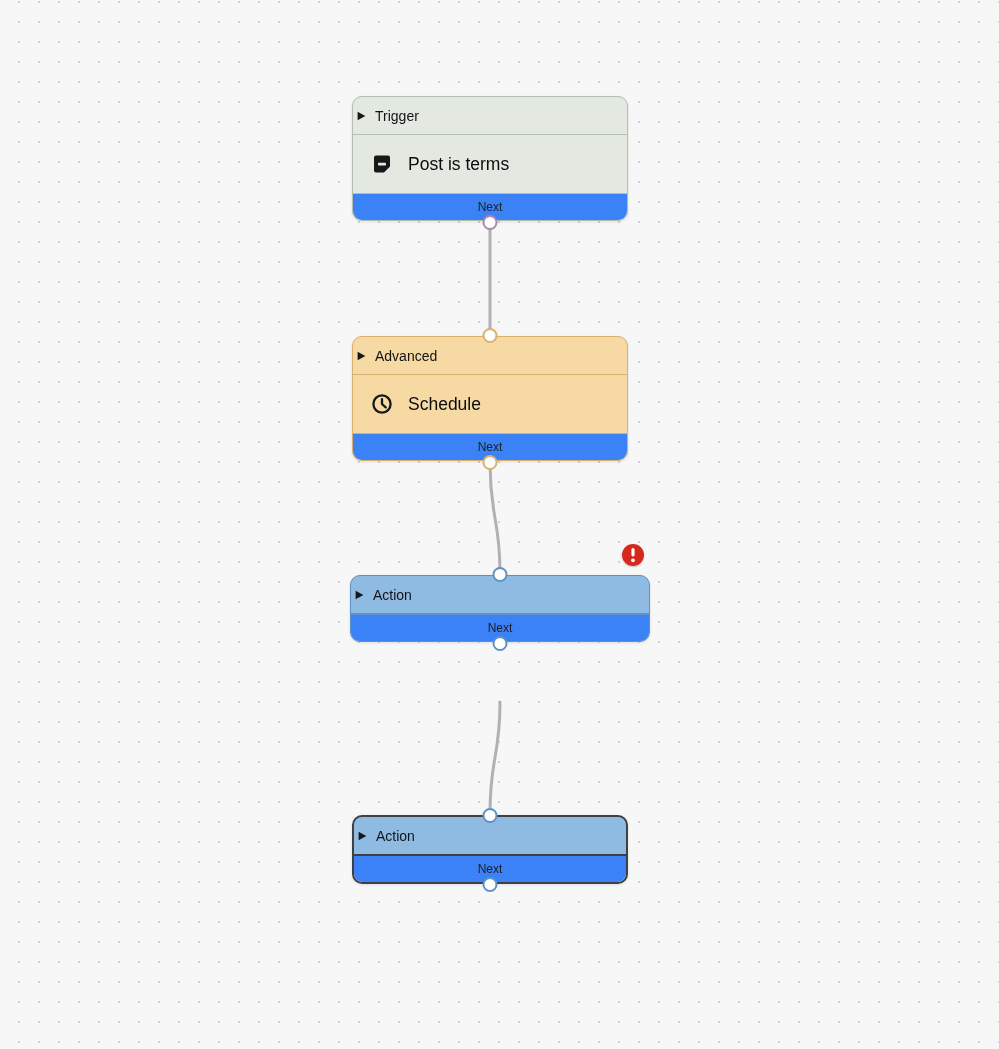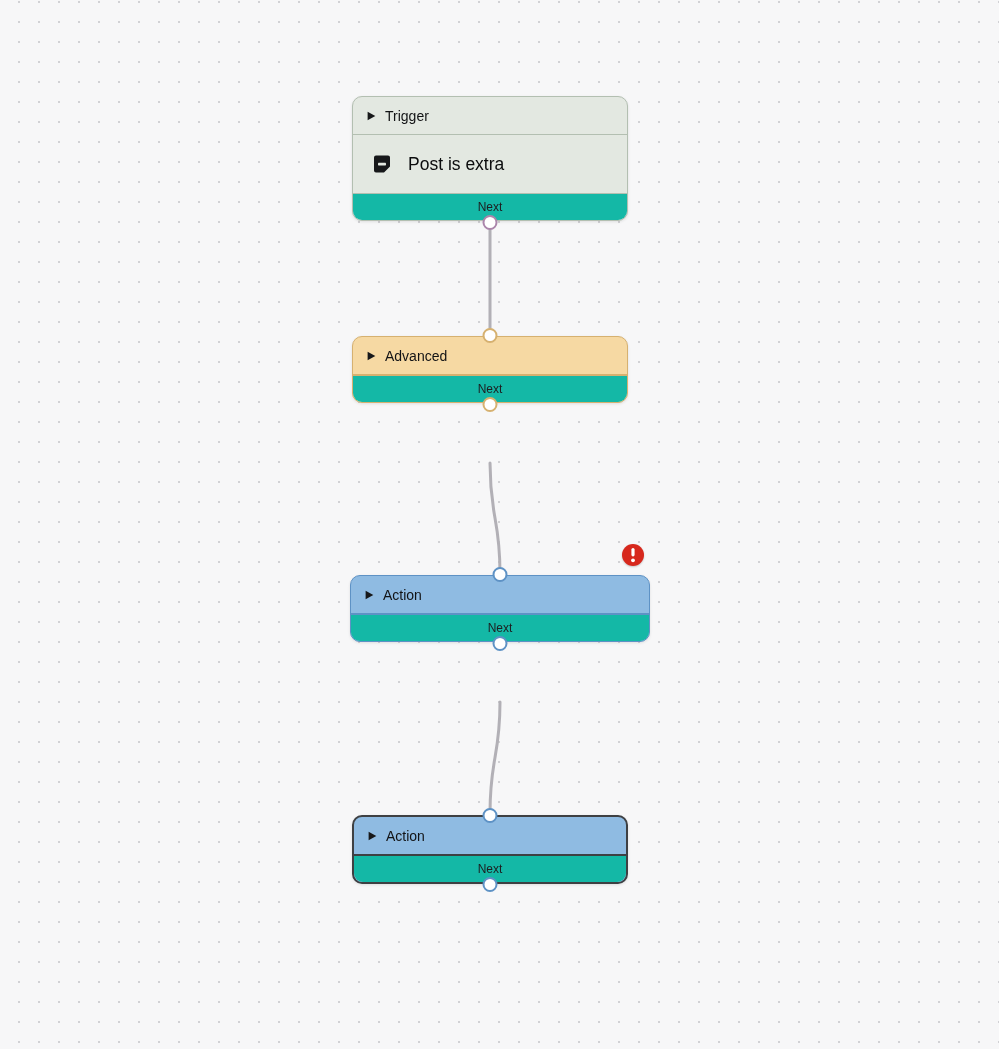--- a/index.html
+++ b/index.html
@@ -26,36 +26,36 @@
     z-index: 2;
     border: 1.5px solid #888;
     border-radius: 10px;
     box-shadow: 0 1px 3px rgba(0,0,0,0.10);
     box-sizing: border-box;
   }
   .node.selected { border-width: 2px; }
   .node-header {
     height: 37px;
     display: flex; align-items: center; gap: 9px;
-    padding: 0 14px;
+    padding: 0 4px;
     border-bottom: 1px solid rgba(0,0,0,0.18);
     border-radius: 9px 9px 0 0;
     font-size: 14px; color: #121315;
   }
   .node-header .tri { display: flex; align-items: center; }
   .node-body {
     height: 58px;
     display: flex; align-items: center; gap: 14px;
     padding: 0 17px;
     font-size: 17.5px; color: #0b0c0d;
   }
   .node-body .icon { display: flex; align-items: center; }
   .node-footer {
     height: 26px;
-    background: #14b8a6;
+    background: #3b82f6;
     border-top: 1px solid rgba(0,0,0,0.15);
     border-radius: 0 0 9px 9px;
     display: flex; align-items: center; justify-content: center;
     font-size: 12px; color: #1d1e20;
   }
   .port {
     position: absolute;
     left: 50%;
     width: 15px; height: 15px;
     transform: translateX(-50%);
@@ -95,35 +95,44 @@
       </span>
       <span class="cat">Trigger</span>
     </div>
     <div class="node-body">
       <span class="icon">
           <svg width="24" height="24" viewBox="0 0 24 24">
             <path d="M6 3.5h12a2 2 0 0 1 2 2v9l-6 6H6a2 2 0 0 1-2-2v-13a2 2 0 0 1 2-2z" fill="#17181a"></path>
             <rect x="8" y="10.8" width="8" height="2.7" rx="0.7" fill="#e3e8e1"></rect>
           </svg>
         </span>
-      <span class="title">Post is extra</span>
+      <span class="title">Post is terms</span>
     </div>
     <div class="node-footer" style="border-top-color: rgb(179, 191, 177);">
       <span class="next">Next</span>
     </div>
   <div class="port bottom" style="border-color: rgb(171, 133, 171);"></div>
     </div>
     <div class="node" style="left: 352px; top: 336px; width: 276px; background: rgb(246, 217, 163); border-color: rgb(214, 177, 112);">
     <div class="node-header" style="border-bottom-color: rgb(214, 177, 112);">
       <span class="tri">
         <svg width="9" height="10" viewBox="0 0 9 10">
             <path d="M0.6 0.8 L8.3 5 L0.6 9.2 Z" fill="#17181a"></path>
           </svg>
       </span>
       <span class="cat">Advanced</span>
+    </div>
+    <div class="node-body">
+      <span class="icon">
+          <svg width="24" height="24" viewBox="0 0 24 24" fill="none">
+            <circle cx="12" cy="12" r="8.6" stroke="#17181a" stroke-width="2.3"></circle>
+            <path d="M12 7.2V12l3.7 3.4" stroke="#17181a" stroke-width="2.3" stroke-linecap="round" stroke-linejoin="round"></path>
+          </svg>
+        </span>
+      <span class="title">Schedule</span>
     </div>
     <div class="node-footer" style="border-top-color: rgb(214, 177, 112);">
       <span class="next">Next</span>
     </div>
   <div class="port top" style="border-color: rgb(214, 177, 112);"></div>
       <div class="port bottom" style="border-color: rgb(214, 177, 112);"></div>
     </div>
     <div class="node" style="left: 350px; top: 575px; width: 300px; background: rgb(143, 187, 226); border-color: rgb(94, 146, 197);">
     <div class="node-header" style="border-bottom-color: rgb(94, 146, 197);">
       <span class="tri">

